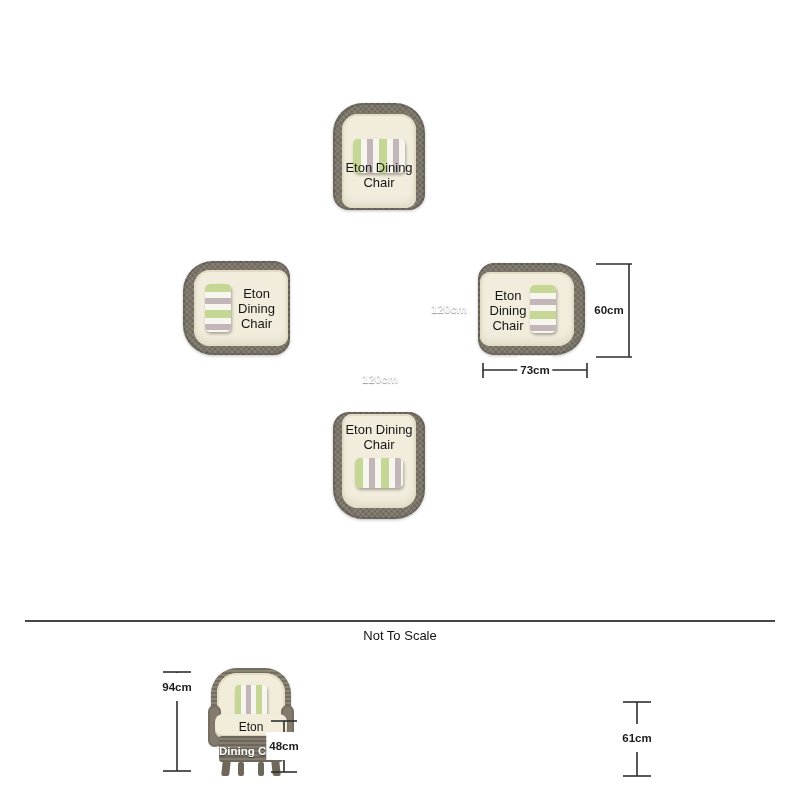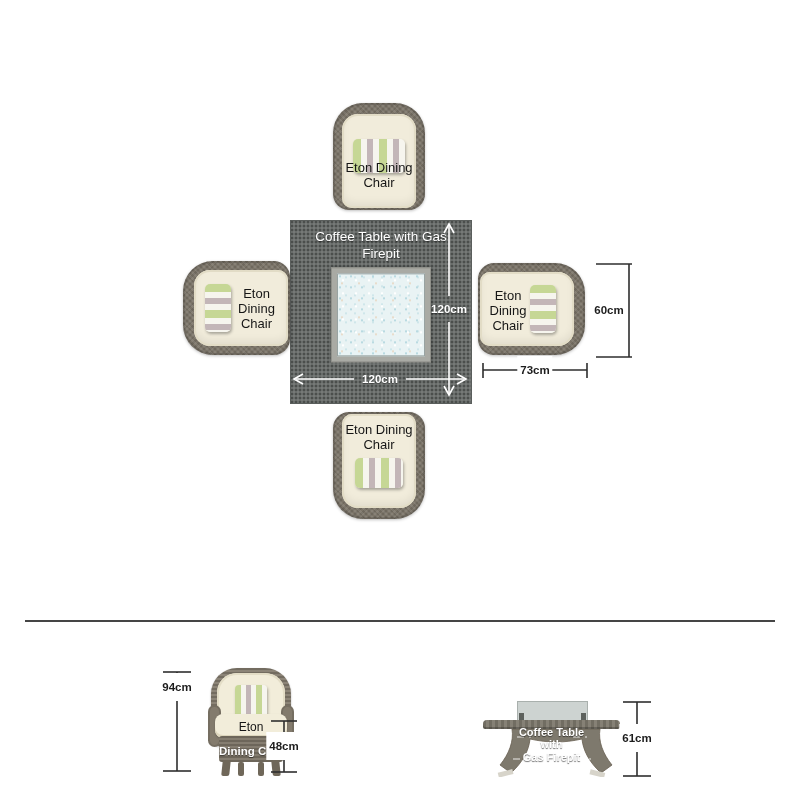--- a/index.html
+++ b/index.html
@@ -124,26 +124,20 @@
   .te-line1{top:26px;} .te-line2{top:38px;} .te-line3{top:51px;}
 
   svg.overlay{position:absolute;left:0;top:0;pointer-events:none;}
   .lbl-layer{position:absolute;inset:0;pointer-events:none;}
 </style>
 </head>
 <body>
 
 <div class="canvas">
 
-  <div class="table-plan">
-    <div class="table-plan-label">Coffee Table with Gas Firepit</div>
-    <div class="firepit">
-      <div class="firepit-glass"></div>
-    </div>
-  </div>
 
   <div class="chair chair-top">
     <div class="frame"></div>
     <div class="cushion"></div>
     <div class="pillow v-stripes"></div>
     <div class="label">Eton Dining Chair</div>
   </div>
 
   <div class="chair chair-left">
     <div class="frame"></div>
@@ -173,41 +167,20 @@
     <div class="ce-arm right"></div>
     <div class="ce-pillow"></div>
     <div class="ce-seat">Eton</div>
     <div class="ce-base">Dining Chair</div>
     <div class="ce-leg l1"></div>
     <div class="ce-leg l2"></div>
     <div class="ce-leg l3"></div>
     <div class="ce-leg l4"></div>
   </div>
 
-  <div class="table-elev">
-    <div class="te-glass"></div>
-    <div class="te-clip left"></div>
-    <div class="te-clip right"></div>
-    <div class="te-top"></div>
-    <svg class="te-pedestal" width="125" height="48" viewBox="0 0 125 48">
-      <path d="M23,0 L111,0 C109,12 114,25 123,36 L112,44 C100,33 94,21 93,10
-               C75,14 59,14 41,10 C40,21 34,33 22,44 L11,36 C20,25 25,12 23,0 Z" fill="#7e796d" stroke="#685f52" stroke-width="0.8"></path>
-      <g stroke="rgba(255,255,255,0.85)" stroke-width="1.2" stroke-dasharray="7 5">
-        <line x1="28" y1="8" x2="42" y2="8"></line>
-        <line x1="84" y1="8" x2="98" y2="8"></line>
-        <line x1="24" y1="30" x2="38" y2="30"></line>
-        <line x1="88" y1="30" x2="102" y2="30"></line>
-      </g>
-      <rect x="9" y="42" width="15" height="5" fill="#d7d4ca" transform="rotate(-14 16 44)"></rect>
-      <rect x="101" y="42" width="15" height="5" fill="#d7d4ca" transform="rotate(14 108 44)"></rect>
-    </svg>
-    <div class="te-text te-line1">Coffee Table</div>
-    <div class="te-text te-line2">with</div>
-    <div class="te-text te-line3">Gas Firepit</div>
-  </div>
 
   <svg class="overlay" width="800" height="800">
 
     <g stroke="#ffffff" stroke-width="1.6" fill="none">
       <line x1="449" y1="226" x2="449" y2="296"></line>
       <line x1="449" y1="322" x2="449" y2="393"></line>
       <polyline points="444,233 449,224 454,233"></polyline>
       <polyline points="444,386 449,395 454,386"></polyline>
     </g>
 
@@ -253,14 +226,15 @@
     <span class="dim-label on-dark" style="left:449px;top:309px;">120cm</span>
     <span class="dim-label on-dark" style="left:380px;top:379px;">120cm</span>
     <span class="dim-label no-bg" style="left:609px;top:310px;">60cm</span>
     <span class="dim-label" style="left:535px;top:370px;">73cm</span>
     <span class="dim-label" style="left:177px;top:687px;">94cm</span>
     <span class="dim-label" style="left:284px;top:746px;">48cm</span>
     <span class="dim-label" style="left:637px;top:738px;">61cm</span>
   </div>
 
   <div class="divider"></div>
+  <div class="nts">Not To Scale</div>
 
 </div>
 
 </body></html>

